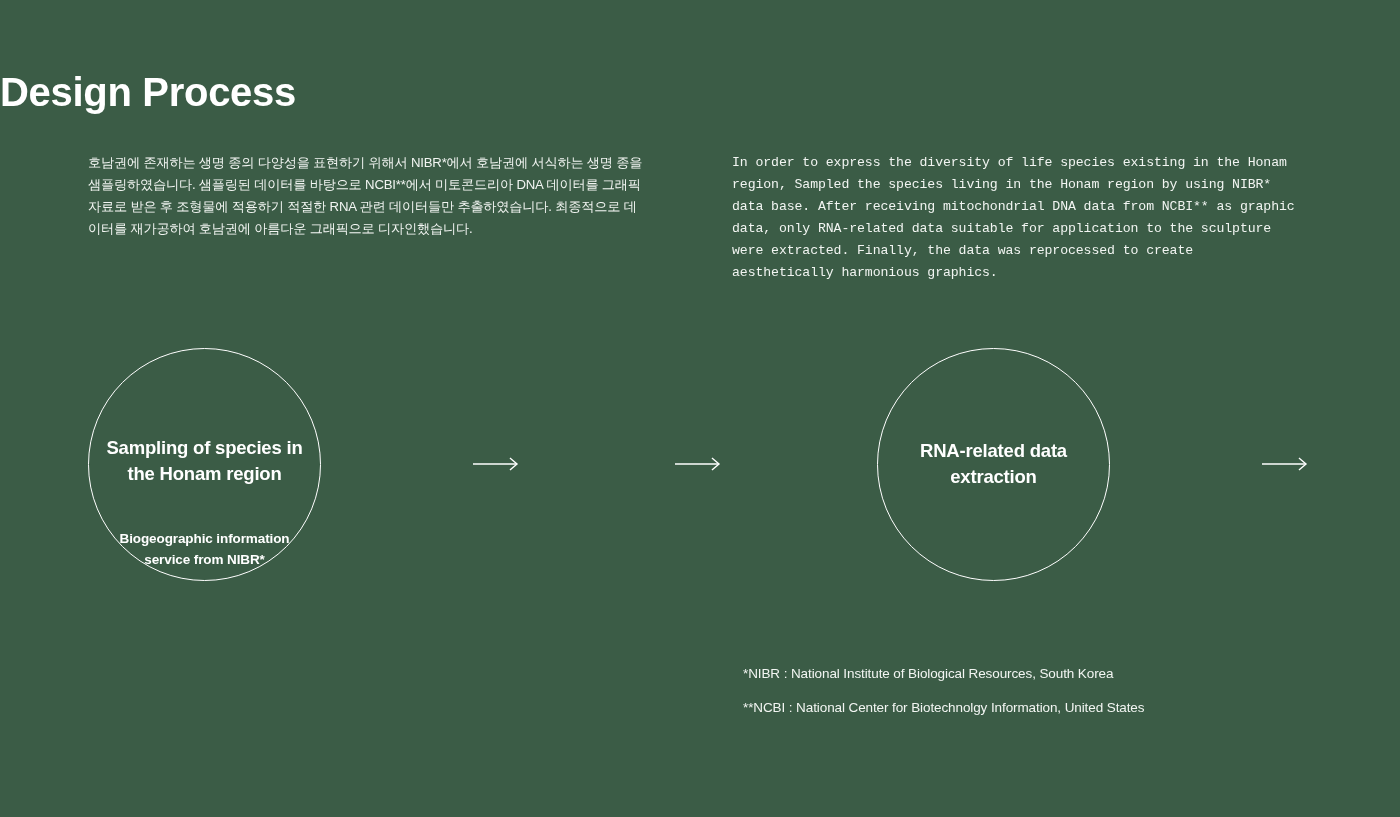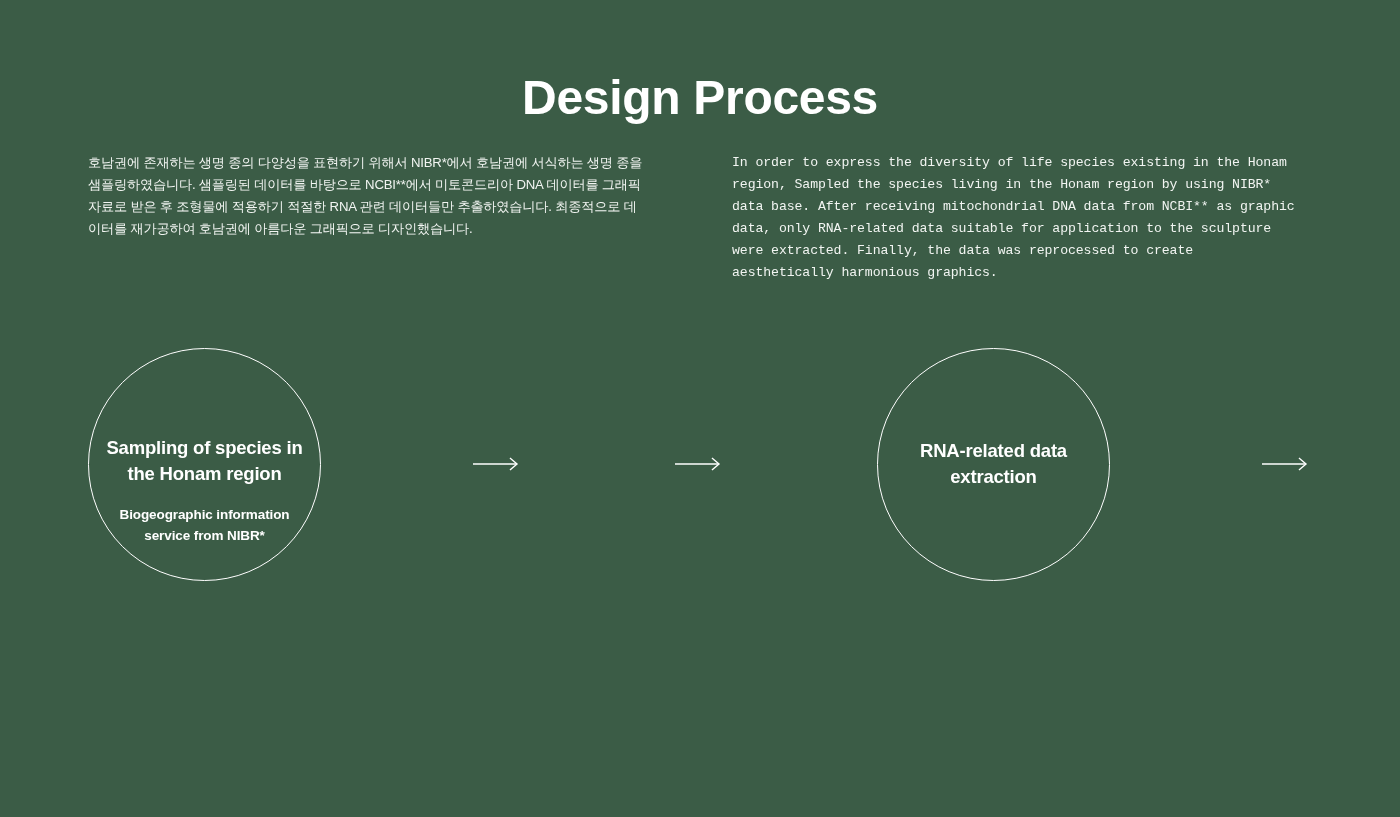--- a/index.html
+++ b/index.html
@@ -21,22 +21,21 @@
     position: absolute;
     inset: 0;
   }
 
   
   .page-title {
     position: absolute;
     top: 70px;
     left: 0;
     width: 1400px;
-    text-align: center;
-    font-size: 48px;
+    font-size: 40px;
     font-weight: bold;
     letter-spacing: -0.3px;
     color: #ffffff;
   }
 
   
   .paragraph {
     position: absolute;
     font-size: 13.2px;
     line-height: 22px;
@@ -78,20 +77,21 @@
     border: 1.2px solid #ffffff;
     border-radius: 50%;
     box-sizing: border-box;
     display: flex;
     flex-direction: column;
     align-items: center;
     justify-content: center;
     text-align: center;
     flex: 0 0 auto;
     padding: 0 14px;
+    gap: 24px;
   }
   
   .node.has-sub {
     justify-content: flex-start;
     padding-top: 86px;
   }
 
   .node-title {
     font-size: 18.5px;
     font-weight: bold;
@@ -181,14 +181,18 @@
     <div class="arrow">
       <svg width="50" height="14" viewBox="0 0 50 14" fill="none" xmlns="http://www.w3.org/2000/svg" aria-hidden="true">
         <path d="M0 7 H44" stroke="#ffffff" stroke-width="1.4"></path>
         <path d="M37.5 1.5 L44 7 L37.5 12.5" stroke="#ffffff" stroke-width="1.4" fill="none" stroke-linecap="square"></path>
       </svg>
     </div>
 
 
   </div>
 
+  <div class="footnotes">
+    <div class="footnote">*NIBR : National Institute of Biological Resources, South Korea</div>
+    <div class="footnote">**NCBI : National Center for Biotechnolgy Information, United States</div>
+  </div>
 
 </div>
 
 </body></html>

